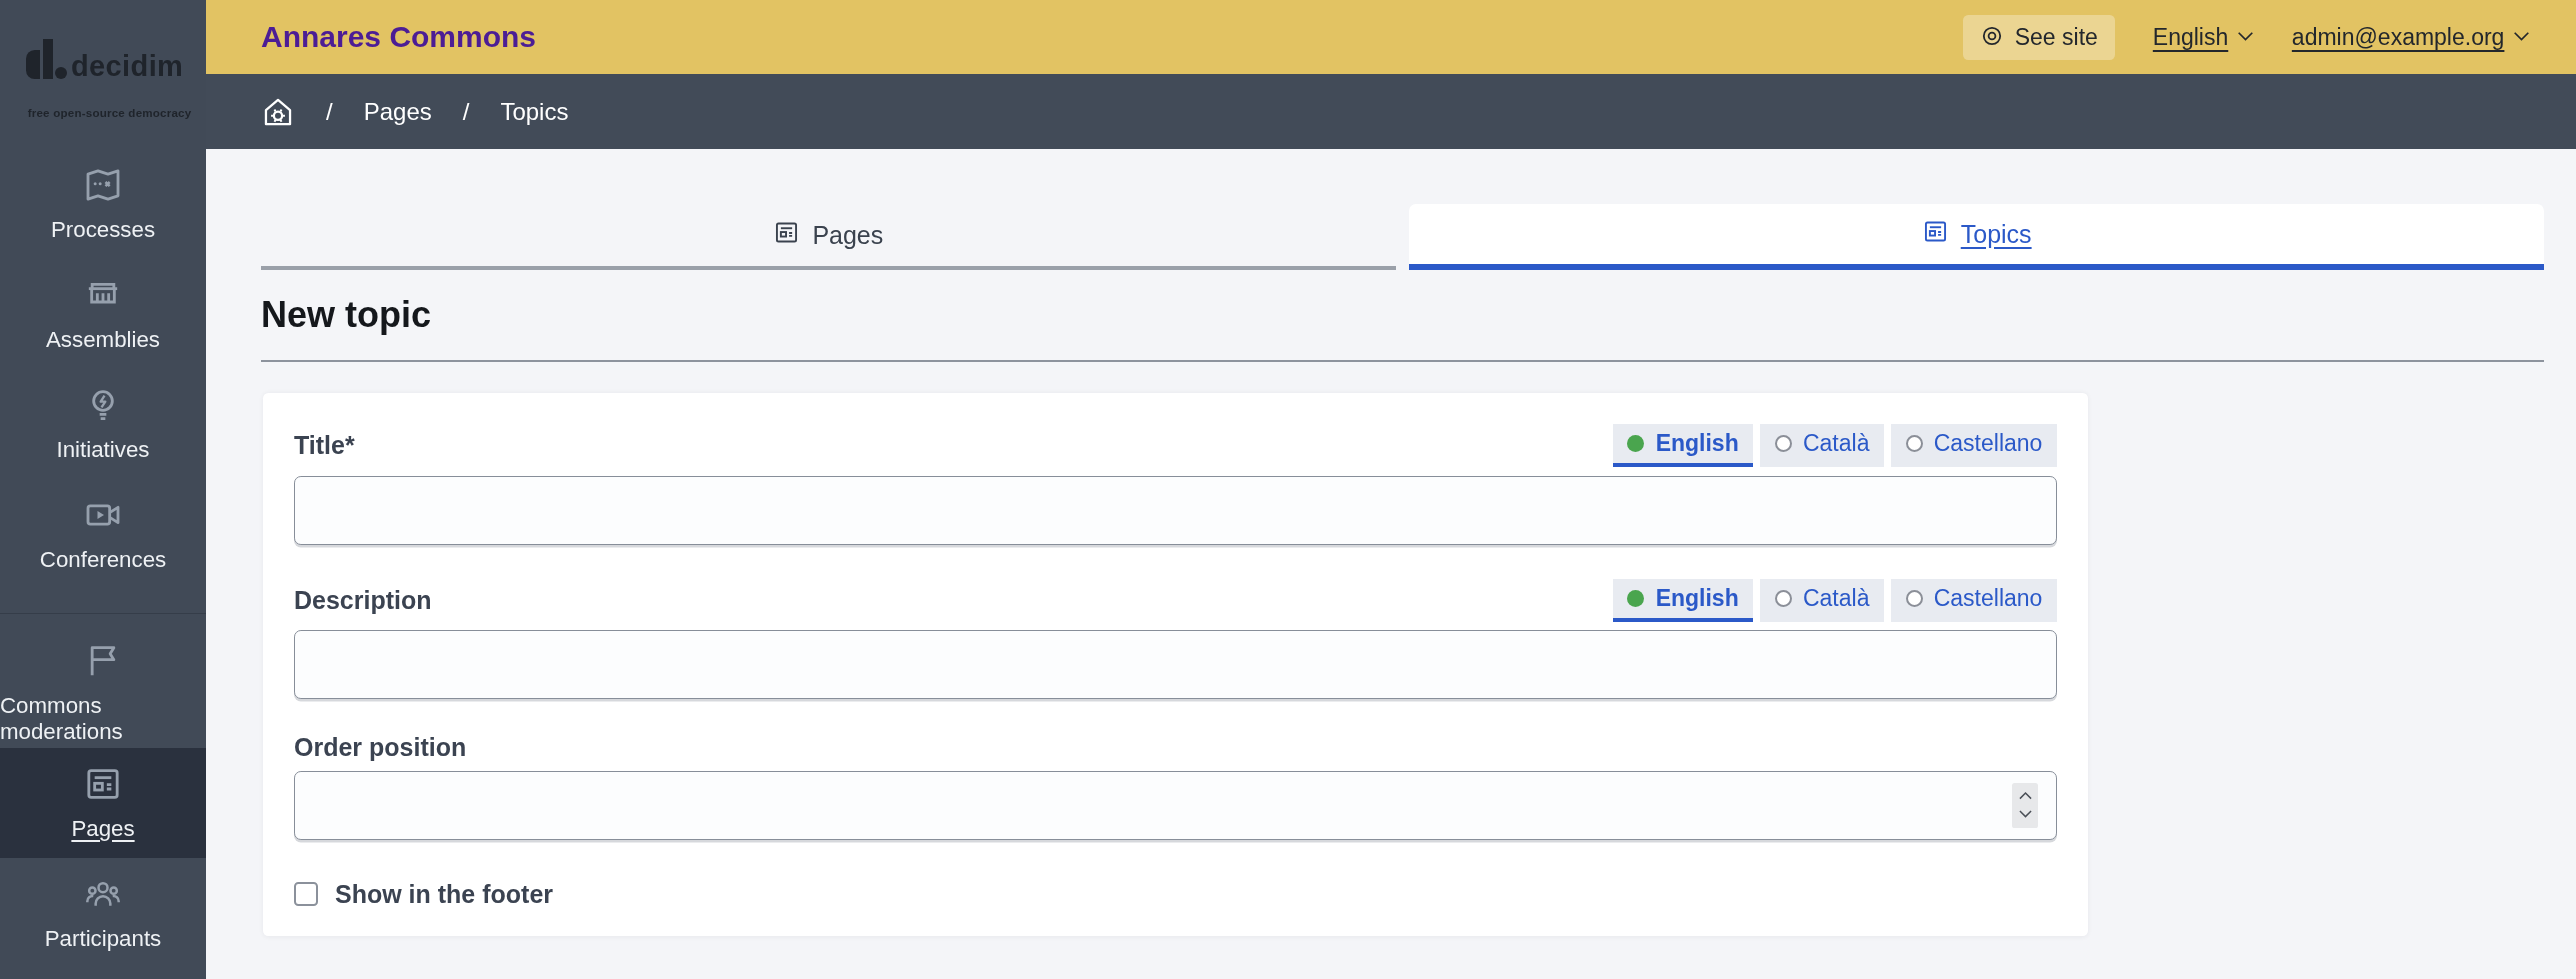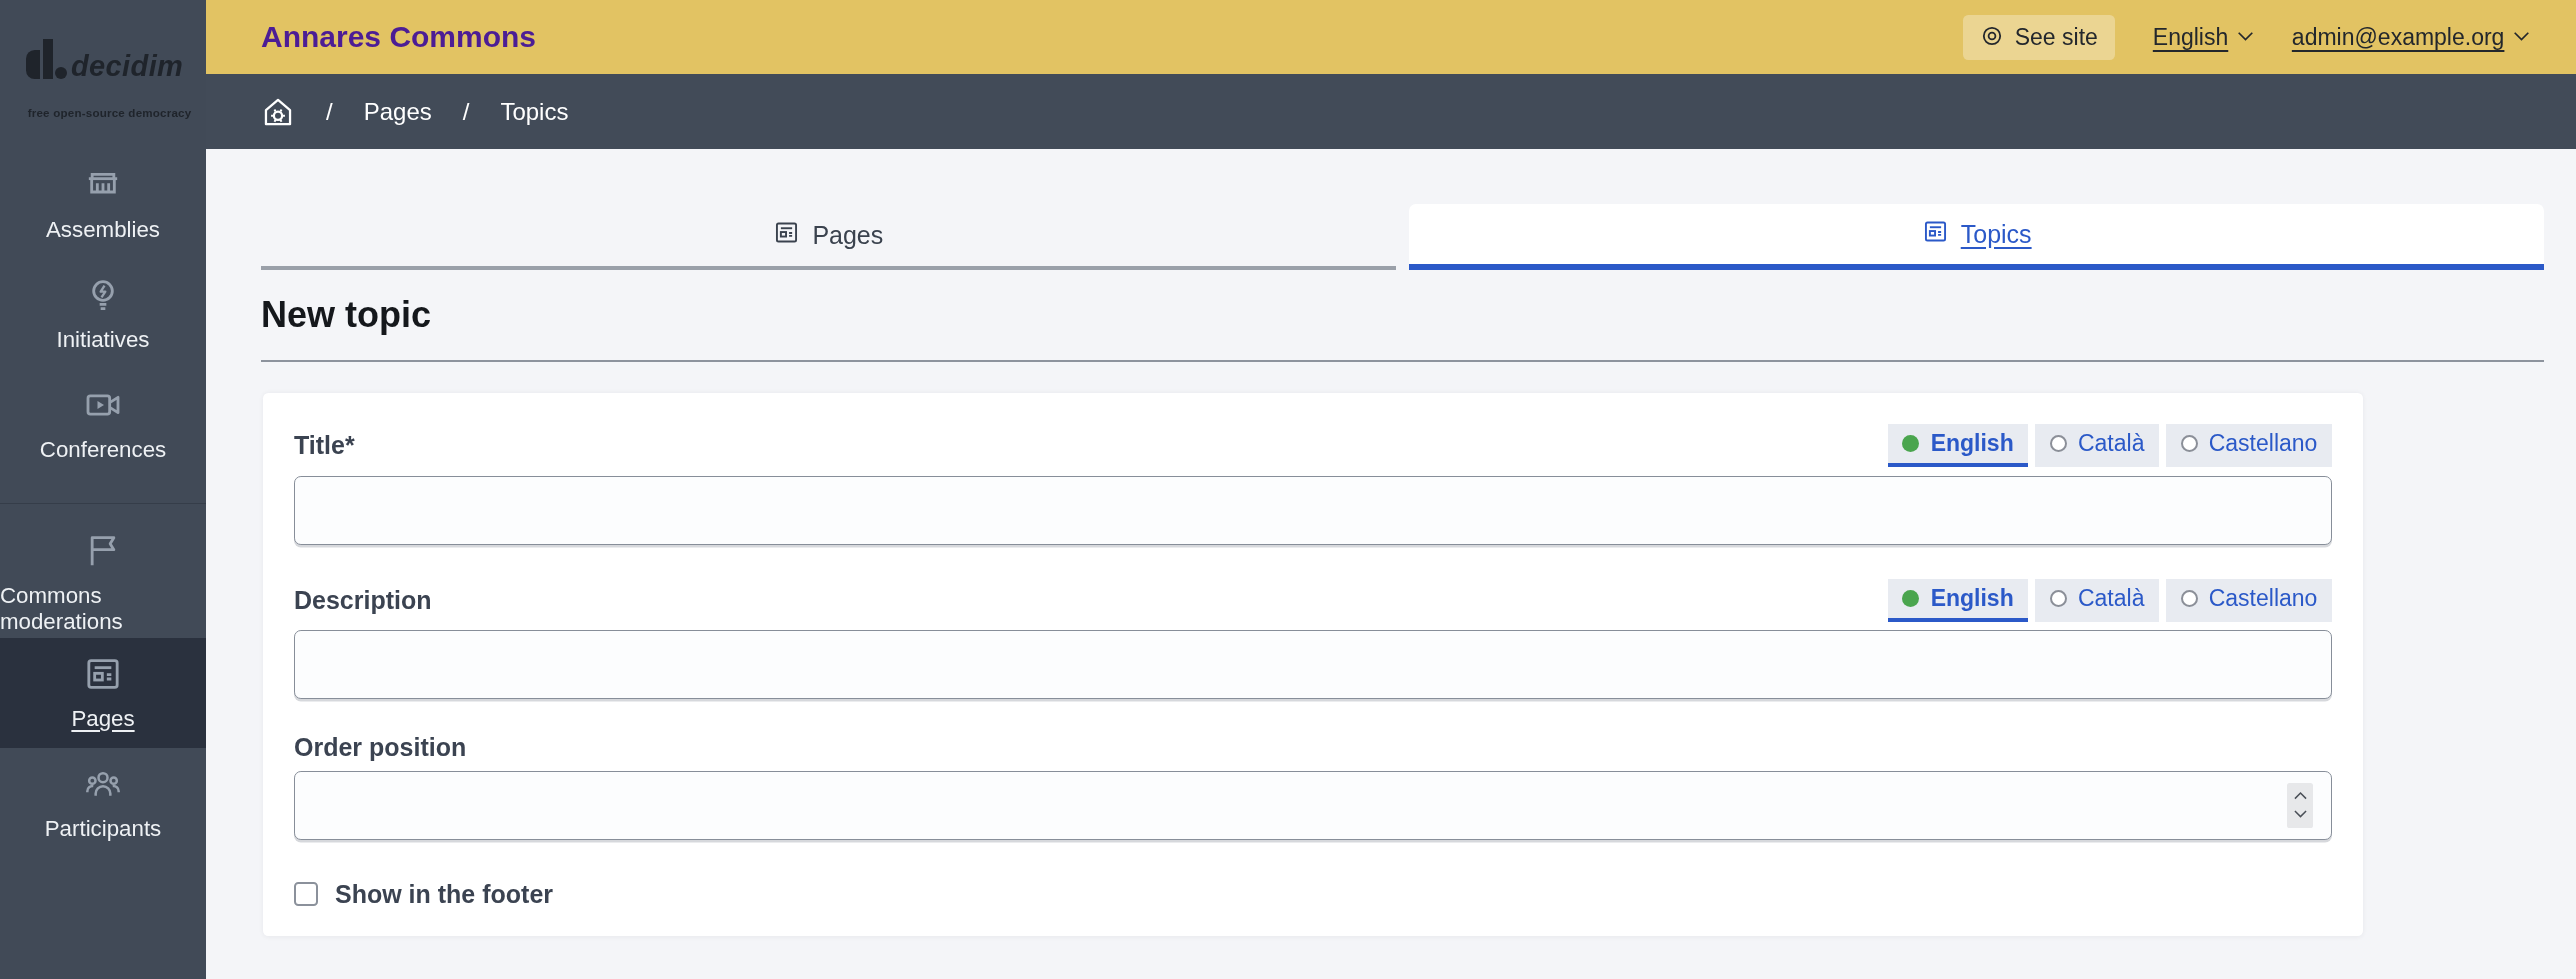--- a/index.html
+++ b/index.html
@@ -3,21 +3,21 @@
 <meta charset="utf-8">
 <style>
   * { margin:0; padding:0; box-sizing:border-box; }
   html,body { width:2576px; height:980px; overflow:hidden;
     font-family:"Liberation Sans", sans-serif; background:#f4f5f8; }
   .app { display:flex; width:2576px; height:980px; }
 
   
   .sidebar { width:206px; min-width:206px; height:980px; background:#414a57; display:flex; flex-direction:column; }
   .logo-block { height:149px; padding-top:40px; padding-left:26px; }
-  .logo-row { display:flex; align-items:flex-end; gap:6.9px;font-style:italic; }
+  .logo-row { display:flex; align-items:flex-end; gap:6.9px; }
   .logo-mark { position:relative; width:38px; height:48px; }
   .lm-bar1 { position:absolute; left:0; bottom:8.6px; width:13.7px; height:29px; background:#1f242b; border-radius:8.6px 0 0 8.6px; }
   .lm-bar2 { position:absolute; left:17px; bottom:8.6px; width:10.3px; height:40px; background:#1f242b; }
   .lm-dot  { position:absolute; left:29px; bottom:8.6px; width:12px; height:12px; background:#1f242b; border-radius:50%; }
   .logo-name { font-size:29px; font-weight:bold; color:#1f242b; line-height:1; padding-bottom:6.9px; letter-spacing:0.4px; }
   .logo-tag { font-size:11.6px; font-weight:bold; color:#1f242b; margin-top:18px; margin-left:1.7px; letter-spacing:0.2px; }
   .side-group { display:flex; flex-direction:column; }
   .side-item { height:110px; display:flex; flex-direction:column; align-items:center; justify-content:center; gap:8.6px; cursor:pointer; text-decoration:none; }
   .side-item svg { width:40px; height:40px; color:#96a0ad; }
   .side-label { font-size:22.3px; color:#eef1f4; }
@@ -49,21 +49,21 @@
   .tab { flex:1; height:66px; display:flex; align-items:center; justify-content:center; gap:12px; font-size:25px; cursor:pointer; text-decoration:none; }
   .tab svg { width:27px; height:27px; }
   .tab.inactive { color:#3a424e; border-bottom:4.3px solid #9aa0a9; }
   .tab.active { background:#ffffff; border-radius:6.9px 6.9px 0 0; color:#2b59c8; border-bottom:6px solid #2b59c8; }
   .tab.active .tab-label { text-decoration:underline; text-underline-offset:4.3px; }
 
   .page-heading { margin:24px 32px 0 55px; font-size:36px; font-weight:bold; color:#15181c; }
   .heading-rule { margin:24px 32px 0 55px; border:none; border-top:2.6px solid #8d939d; }
 
   
-  .card { margin:31px 0 0 57px; width:2100px; height:543px; background:#ffffff; border-radius:5.2px; padding:31px; box-shadow:0 0.9px 5.2px rgba(30,35,45,0.06); }
+  .card { margin:31px 0 0 57px; width:1825px; height:543px; background:#ffffff; border-radius:5.2px; padding:31px; box-shadow:0 0.9px 5.2px rgba(30,35,45,0.06); }
   .row-head { display:flex; align-items:center; justify-content:space-between; }
   .field-label { font-size:25px; font-weight:bold; color:#3b4351; }
   .langs { display:flex; gap:6.9px; }
   .pill { display:inline-flex; align-items:center; gap:11.2px; height:43px; padding:0 14.6px; background:#e8ebf1; font-size:23px; color:#2b59c8; border-bottom:4.3px solid transparent; cursor:pointer; }
   .pill .dot { width:17px; height:17px; border-radius:50%; background:#ffffff; border:2.6px solid #8b8f98; }
   .pill.active { font-weight:bold; border-bottom-color:#2b59c8; }
   .pill.active .dot { background:#4aa54e; border:none; }
   .field-input, .field-textarea { display:block; width:100%; height:69px; margin-top:8.6px; background:#fcfdfe; border:1.7px solid #878e99; border-radius:6.9px; box-shadow:0 2.6px 0 rgba(138,144,155,0.35); font-size:24px; color:#3b4351; padding:0 17px; resize:none; outline:none; }
   .field-textarea { padding-top:10.3px; }
   .form-row { margin-bottom:34px; }
@@ -89,20 +89,31 @@
             <div class="lm-dot"></div>
         </div>
         <div class="logo-name">decidim</div>
       </div>
       <div class="logo-tag">free open-source democracy</div>
     </div>
 
     <nav class="side-group">
       <a class="side-item">
         <span>
+          <svg viewBox="0 0 24 24" fill="none" stroke="currentColor" stroke-width="1.7" stroke-linejoin="round" style="width:40px;height:40px;color:#96a0ad">
+            <path d="M3 5.5 L9 3.5 L15 5.5 L21 3.5 V18.5 L15 20.5 L9 18.5 L3 20.5 Z"></path>
+            <circle cx="7.3" cy="11.2" r="0.9" fill="currentColor" stroke="none"></circle>
+            <circle cx="10.3" cy="11.2" r="0.9" fill="currentColor" stroke="none"></circle>
+            <path d="M13.5 10.2 L16 12.7 M16 10.2 L13.5 12.7" stroke-width="1.5"></path>
+          </svg>
+        </span>
+        <span class="side-label">Processes</span>
+      </a>
+      <a class="side-item">
+        <span>
           <svg viewBox="0 0 24 24" fill="none" stroke="currentColor" stroke-width="1.7" style="width:40px;height:40px;color:#96a0ad">
             <path d="M3.5 8.2 H20.5"></path>
             <path d="M5.5 8.2 V5.6 H18.5 V8.2"></path>
             <path d="M5.2 8.2 V16.2 H18.8 V8.2"></path>
             <path d="M8.6 11 V16 M12 11 V16 M15.4 11 V16"></path>
           </svg>
         </span>
         <span class="side-label">Assemblies</span>
       </a>
       <a class="side-item">

